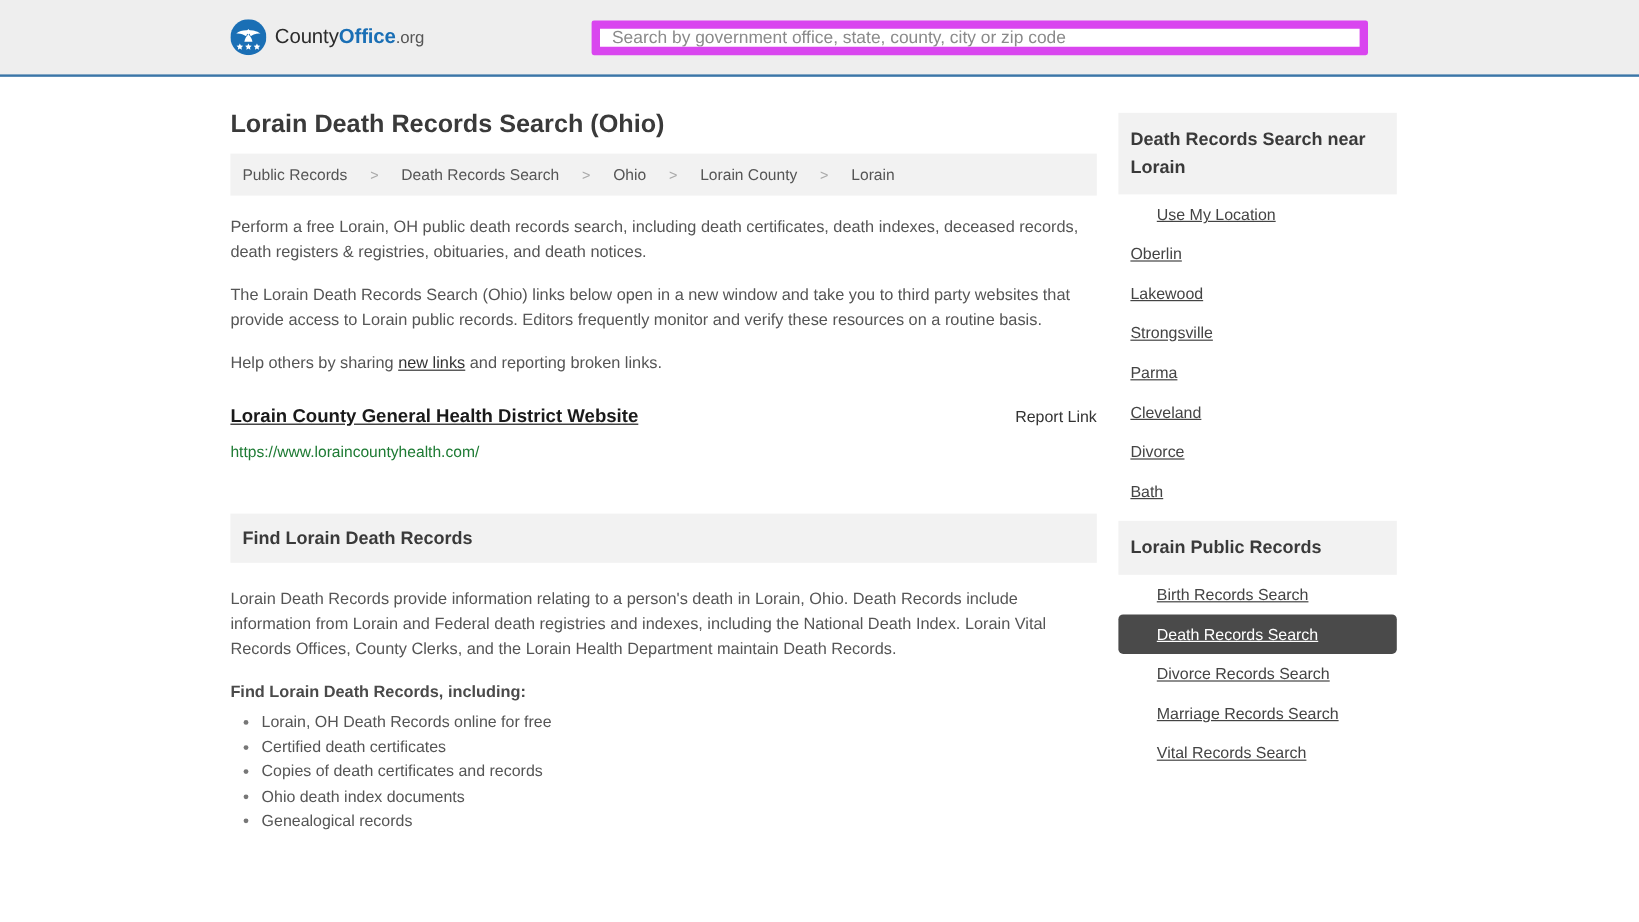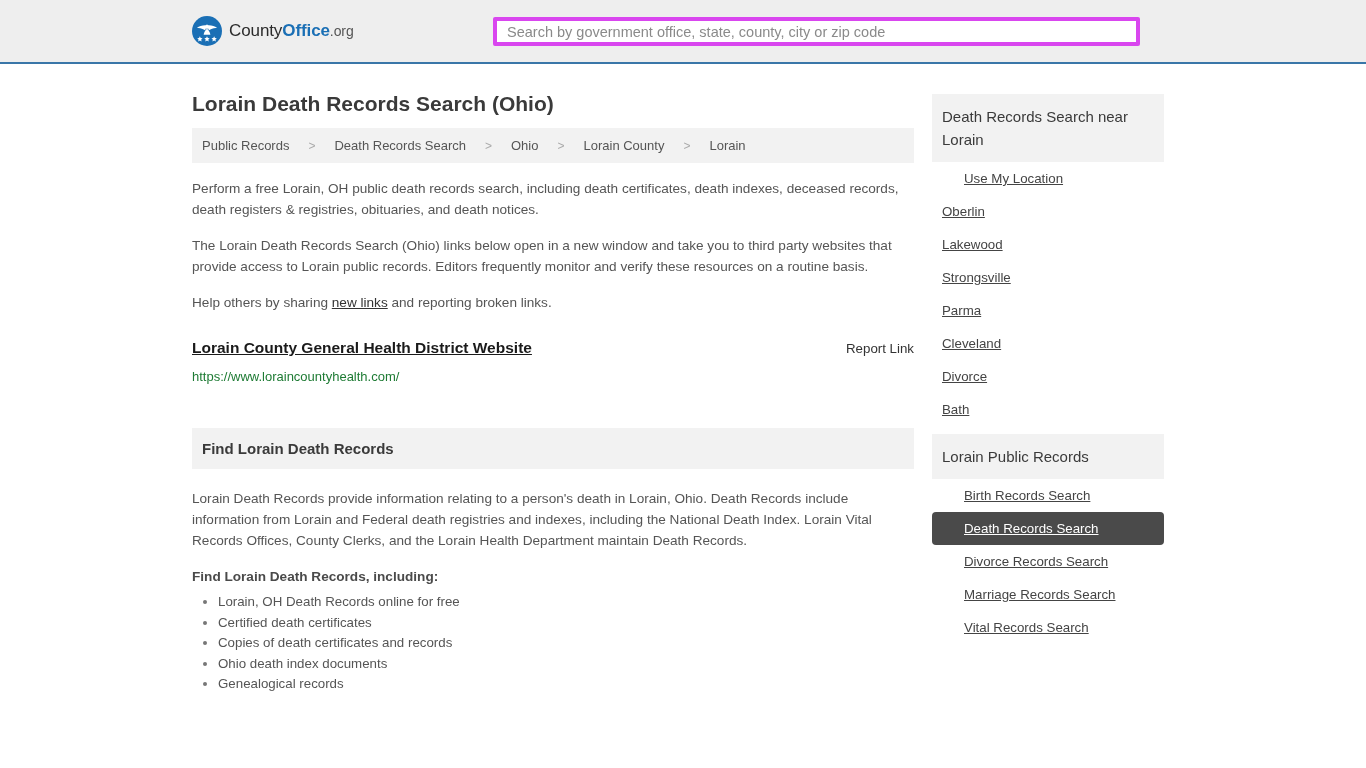--- a/index.html
+++ b/index.html
@@ -41,21 +41,21 @@
 
   .search-wrap {
     position: absolute;
     left: 493px;
     top: 17px;
     width: 647px;
   }
   .search-input {
     width: 100%;
     height: 29px;
-    border: 4px solid #d946ef;
+    border: 7px solid #d946ef;
     background: #fff;
     border-radius: 2px;
     padding: 0 10px;
     font-size: 14.5px;
     color: #333;
     font-family: "Liberation Sans", sans-serif;
     outline: none;
   }
   .search-input::placeholder { color: #8a8a8a; }
 
@@ -179,21 +179,21 @@
     line-height: 20.5px;
   }
   ul.bullets li::marker { color: #777; }
 
   
   .side-box { margin-bottom: 8px; }
   .side-head {
     background: #f2f2f2;
     padding: 11px 10px;
     font-size: 15px;
-    font-weight: normal;
+    font-weight: bold;
     color: #3a3a3a;
     line-height: 23px;
   }
   .side-list { padding: 0; margin: 0; list-style: none; }
   .side-item { display: block; }
   .side-link {
     display: block;
     padding: 9px 10px;
     font-size: 13.3px;
     color: #444;

